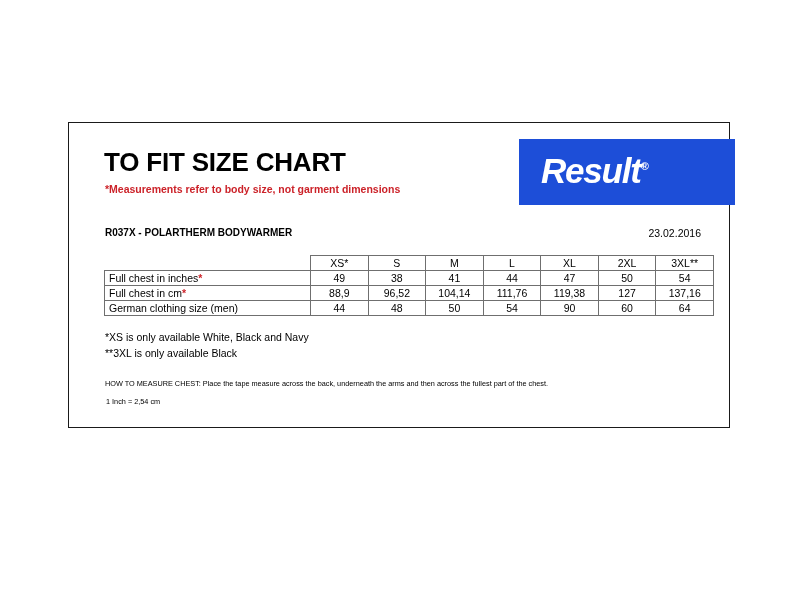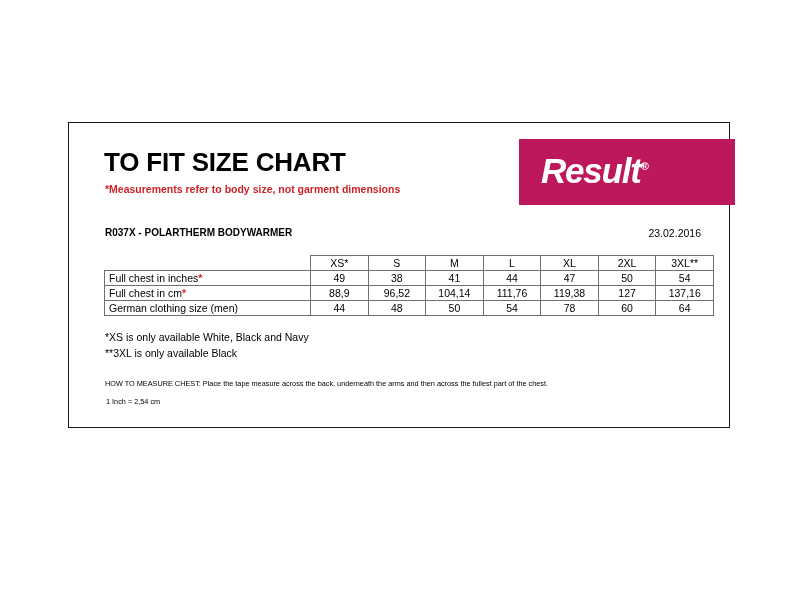--- a/index.html
+++ b/index.html
@@ -59,21 +59,21 @@
     color: #cc2229;
     white-space: nowrap;
   }
 
   .logo-box {
     position: absolute;
     left: 415px;
     top: 6px;
     width: 216px;
     height: 66px;
-    background: #be185d;
+    background: #1d4ed8;
     overflow: hidden;
   }
   .logo-text {
     position: absolute;
     left: 22px;
     top: 12px;
     font-size: 35px;
     font-weight: bold;
     font-style: italic;
     color: #ffffff;
@@ -225,21 +225,21 @@
           <td>119,38</td>
           <td>127</td>
           <td>137,16</td>
         </tr>
         <tr>
           <td class="label-cell"><span>German clothing size (men)</span><span class="ast"></span></td>
           <td>44</td>
           <td>48</td>
           <td>50</td>
           <td>54</td>
-          <td>78</td>
+          <td>90</td>
           <td>60</td>
           <td>64</td>
         </tr>
       </tbody>
     </table>
 
     <div class="notes">
       <div class="note-line">*XS is only available White, Black and Navy</div>
       <div class="note-line">**3XL is only available Black</div>
     </div>

